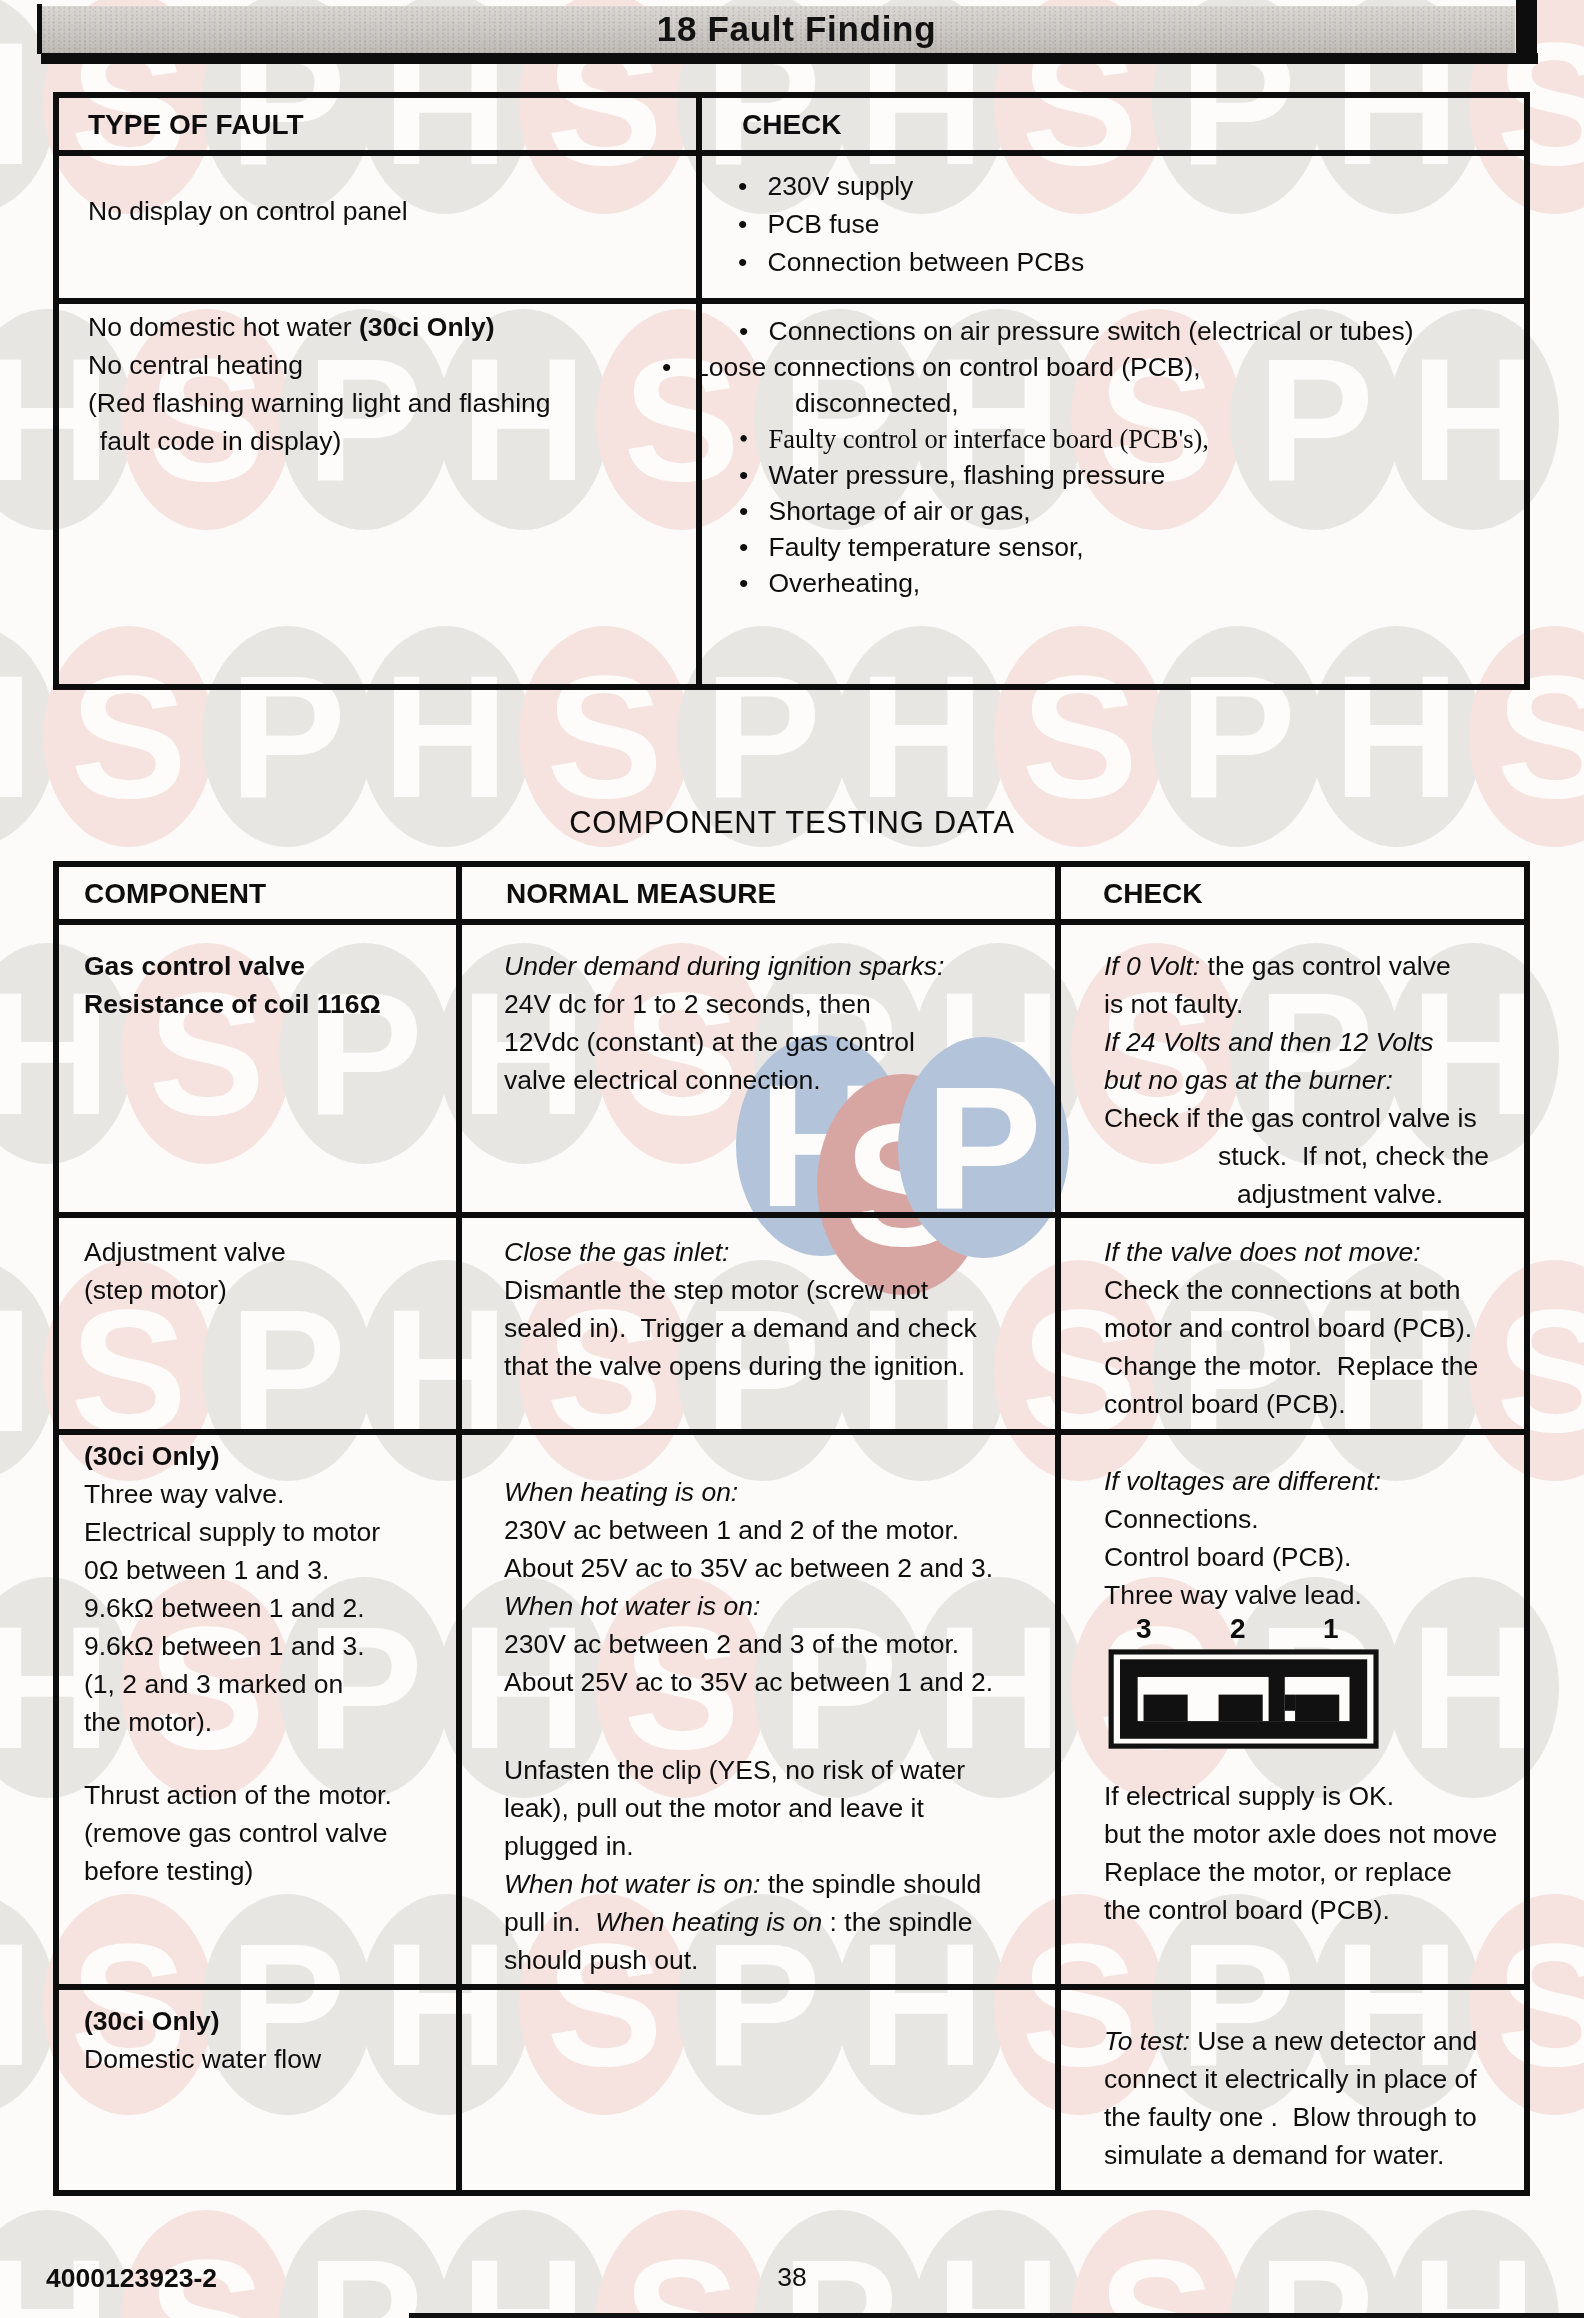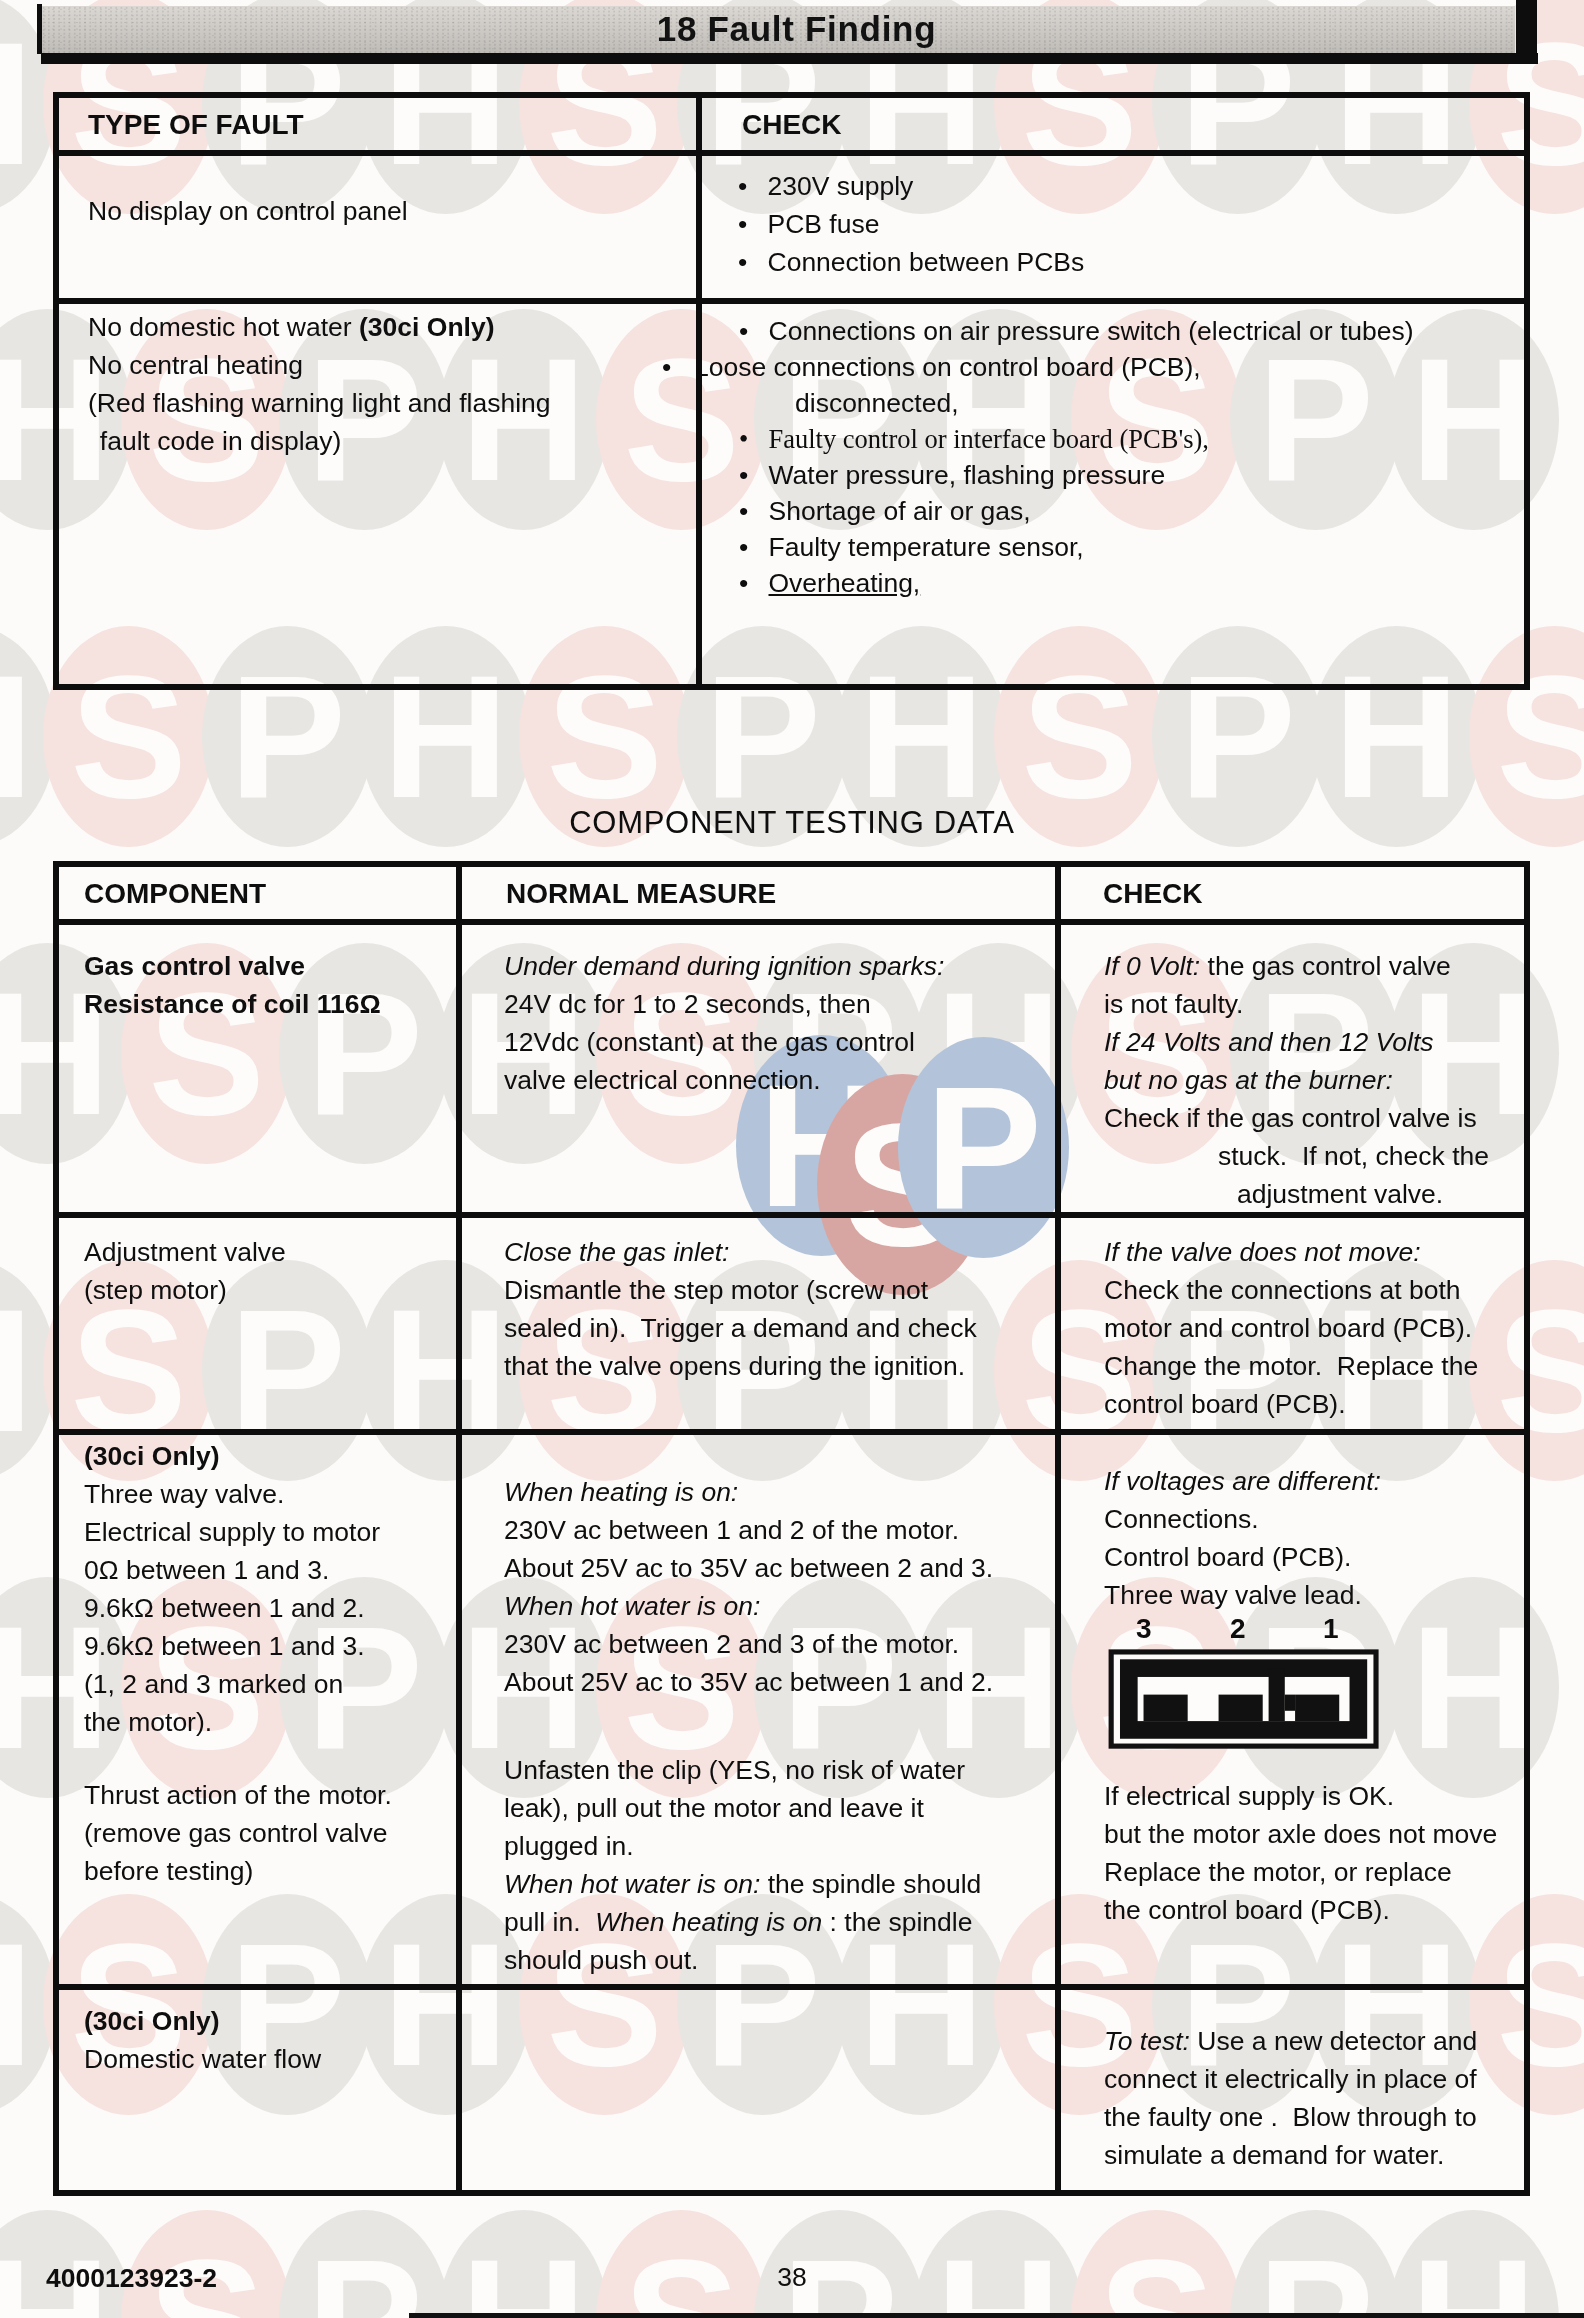--- a/index.html
+++ b/index.html
@@ -346,21 +346,21 @@
       </div>
 
       <div class="abs" style="left:603px;top:215px;width:866px;">
         <div class="ln49" style="padding-left:77px;"><span class="blt">•</span><span>Connections on air pressure switch (electrical or tubes)</span></div>
         <div class="ln49"><span class="blt" style="width:32px;">•</span><span>Loose connections on control board (PCB),</span></div>
         <div class="ln49" style="padding-left:133px;">disconnected,</div>
         <div class="ln49" style="padding-left:77px;font-family:Liberation Serif, serif;"><span class="blt">•</span><span>Faulty control or interface board (PCB's),</span></div>
         <div class="ln49" style="padding-left:77px;"><span class="blt">•</span><span>Water pressure, flashing pressure</span></div>
         <div class="ln49" style="padding-left:77px;"><span class="blt">•</span><span>Shortage of air or gas,</span></div>
         <div class="ln49" style="padding-left:77px;"><span class="blt">•</span><span>Faulty temperature sensor,</span></div>
-        <div class="ln49" style="padding-left:77px;text-decoration:underline;"><span class="blt">•</span><span>Overheating,</span></div>
+        <div class="ln49" style="padding-left:77px;"><span class="blt">•</span><span>Overheating,</span></div>
       </div>
     </div>
 
     <div class="section-heading">COMPONENT TESTING DATA</div>
 
     <div class="tbl" id="testing-table">
       <div class="vline" style="left:397px;"></div>
       <div class="vline" style="left:996px;"></div>
       <div class="hline" style="top:52px;"></div>
       <div class="hline" style="top:345px;"></div>

